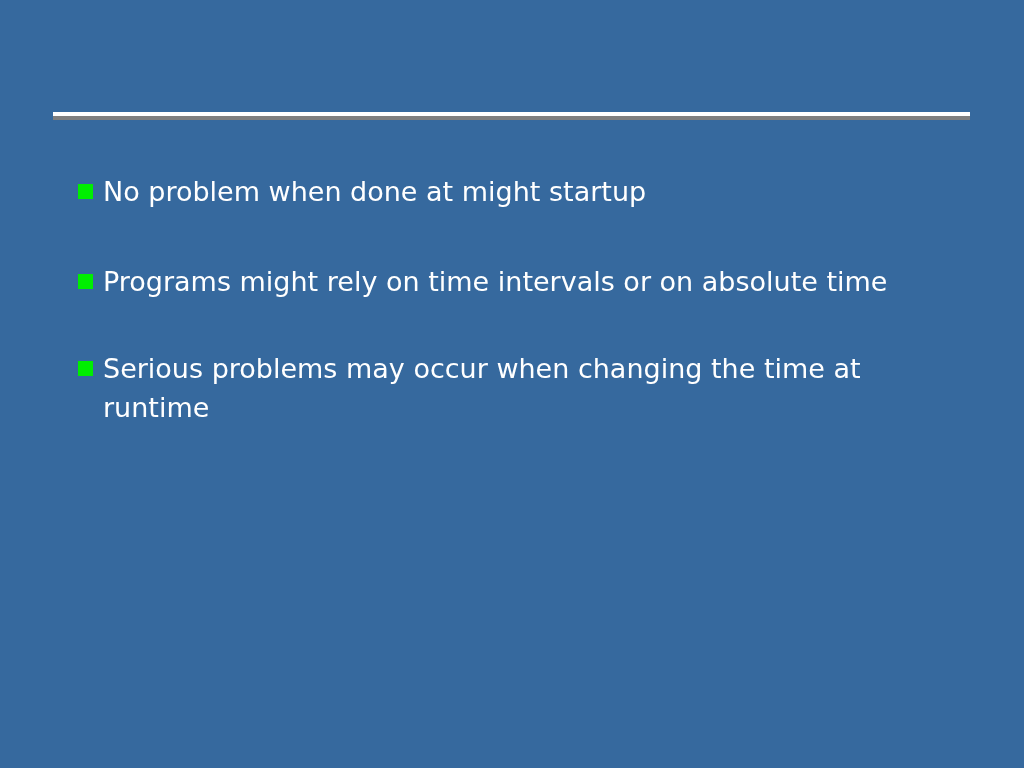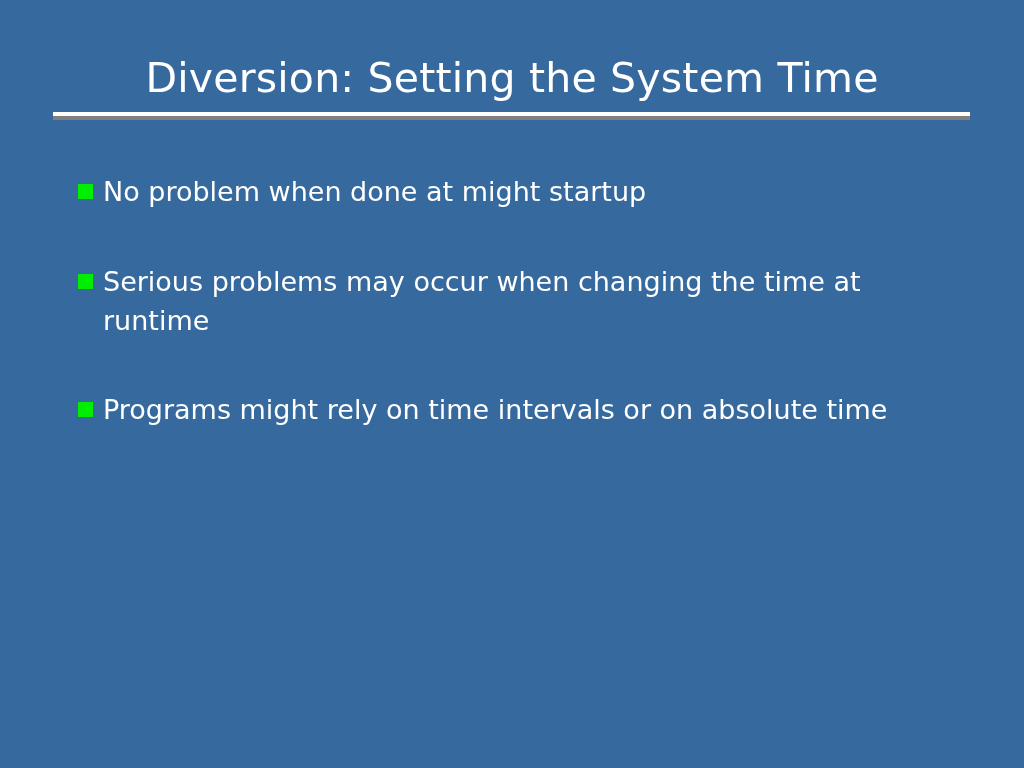--- a/index.html
+++ b/index.html
@@ -98,39 +98,36 @@
 
   
   .bullet-item.item-0 { margin-bottom: 51px; }
   .bullet-item.item-1 { margin-bottom: 50px; }
 </style>
 </head>
 <body>
 
 <div class="slide">
 
-  <div class="title-block">
-    <h1 class="slide-title">Diversion: Setting the System Time</h1>
-  </div>
 
   <div class="title-rule"></div>
   <div class="title-rule-shadow"></div>
 
   <div class="body-block">
 
     <div class="bullet-item item-0">
       <span class="bullet-marker"></span>
       <span class="bullet-text">No problem when done at might startup</span>
     </div>
 
+    <div class="bullet-item item-2">
+      <span class="bullet-marker"></span>
+      <span class="bullet-text">Programs might rely on time intervals or on absolute time</span>
+    </div>
+
     <div class="bullet-item item-1">
       <span class="bullet-marker"></span>
       <span class="bullet-text">Serious problems may occur when changing the time at runtime</span>
-    </div>
-
-    <div class="bullet-item item-2">
-      <span class="bullet-marker"></span>
-      <span class="bullet-text">Programs might rely on time intervals or on absolute time</span>
     </div>
 
   </div>
 
 </div>
 
 </body></html>

